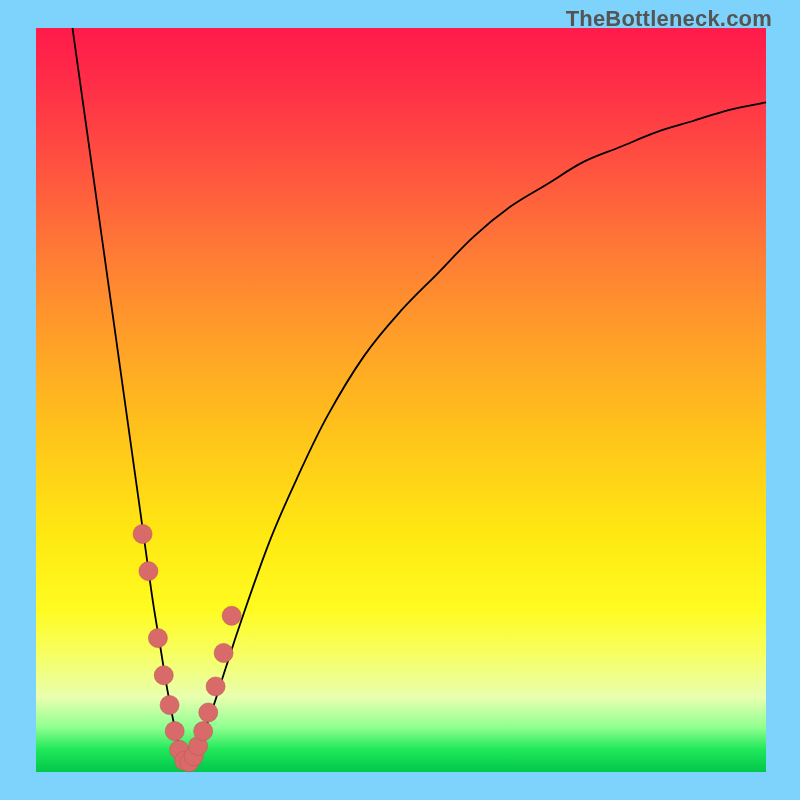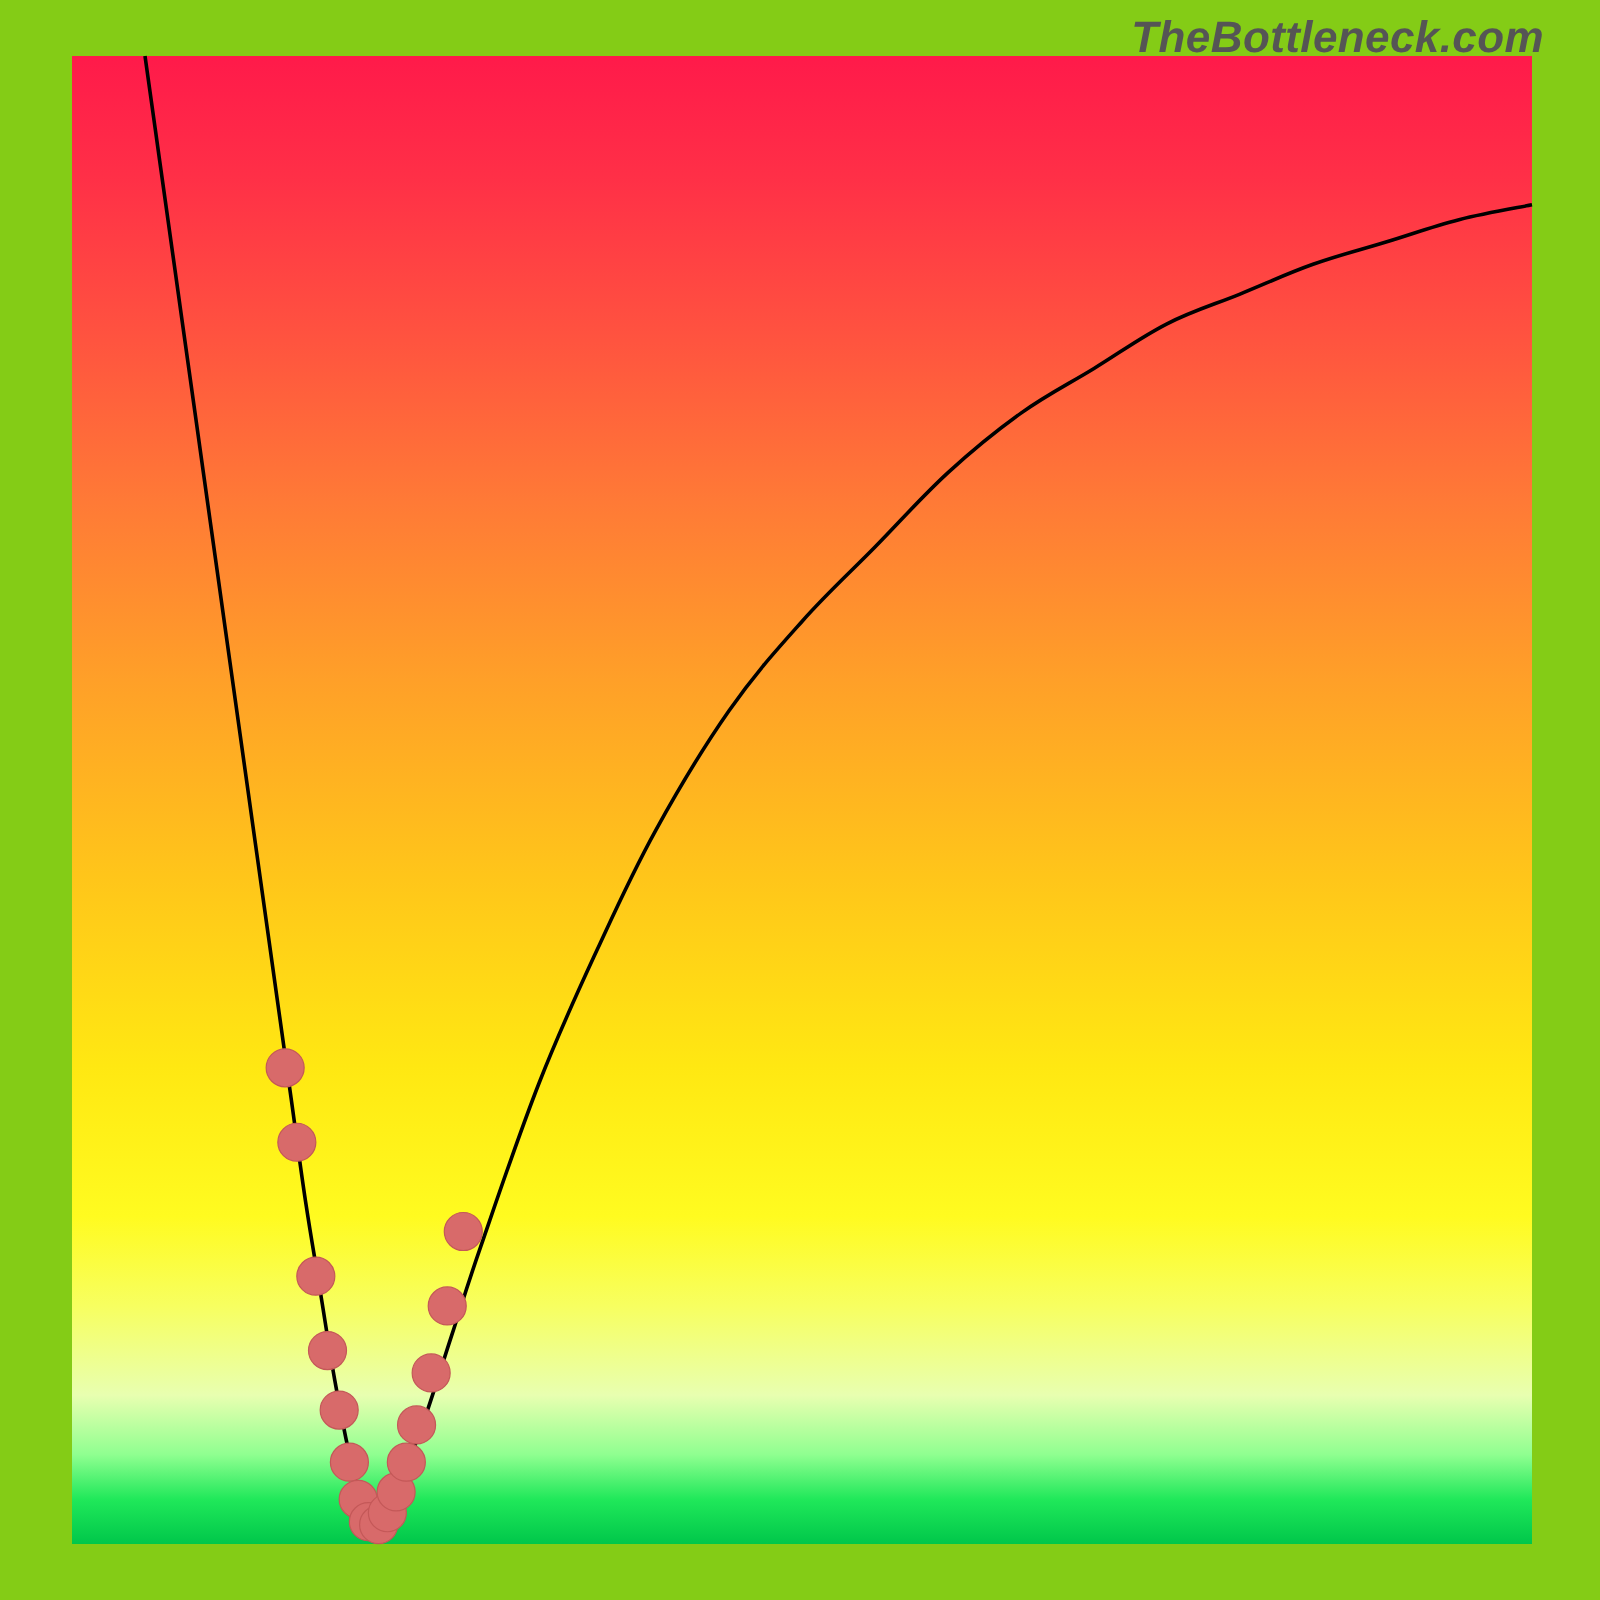--- a/index.html
+++ b/index.html
@@ -8,22 +8,21 @@
     width: 800px;
     height: 800px;
     background: #000;
     overflow: hidden;
     font-family: Arial, Helvetica, sans-serif;
   }
   .frame {
     position: absolute;
     left: 0; top: 0;
     width: 800px; height: 800px;
-    background: #84cc16;
-    font-style: italic;
+    background: #7dd3fc;
   }
   .plot-area {
     position: absolute;
     left: 36px;
     top: 28px;
     width: 730px;
     height: 744px;
     background: linear-gradient(to bottom,
       #ff1a4a 0%,
       #ff2f47 8%,

